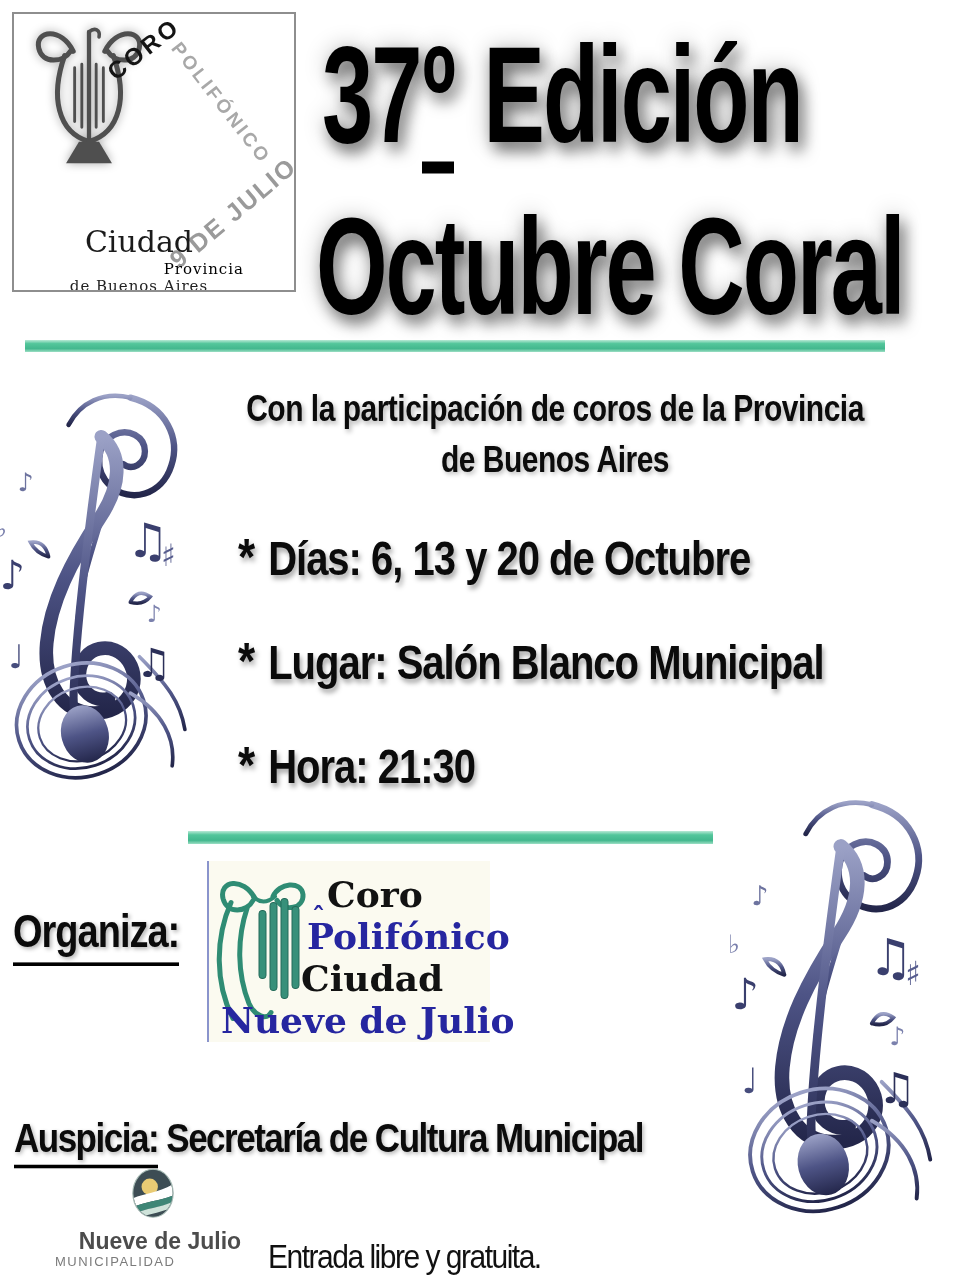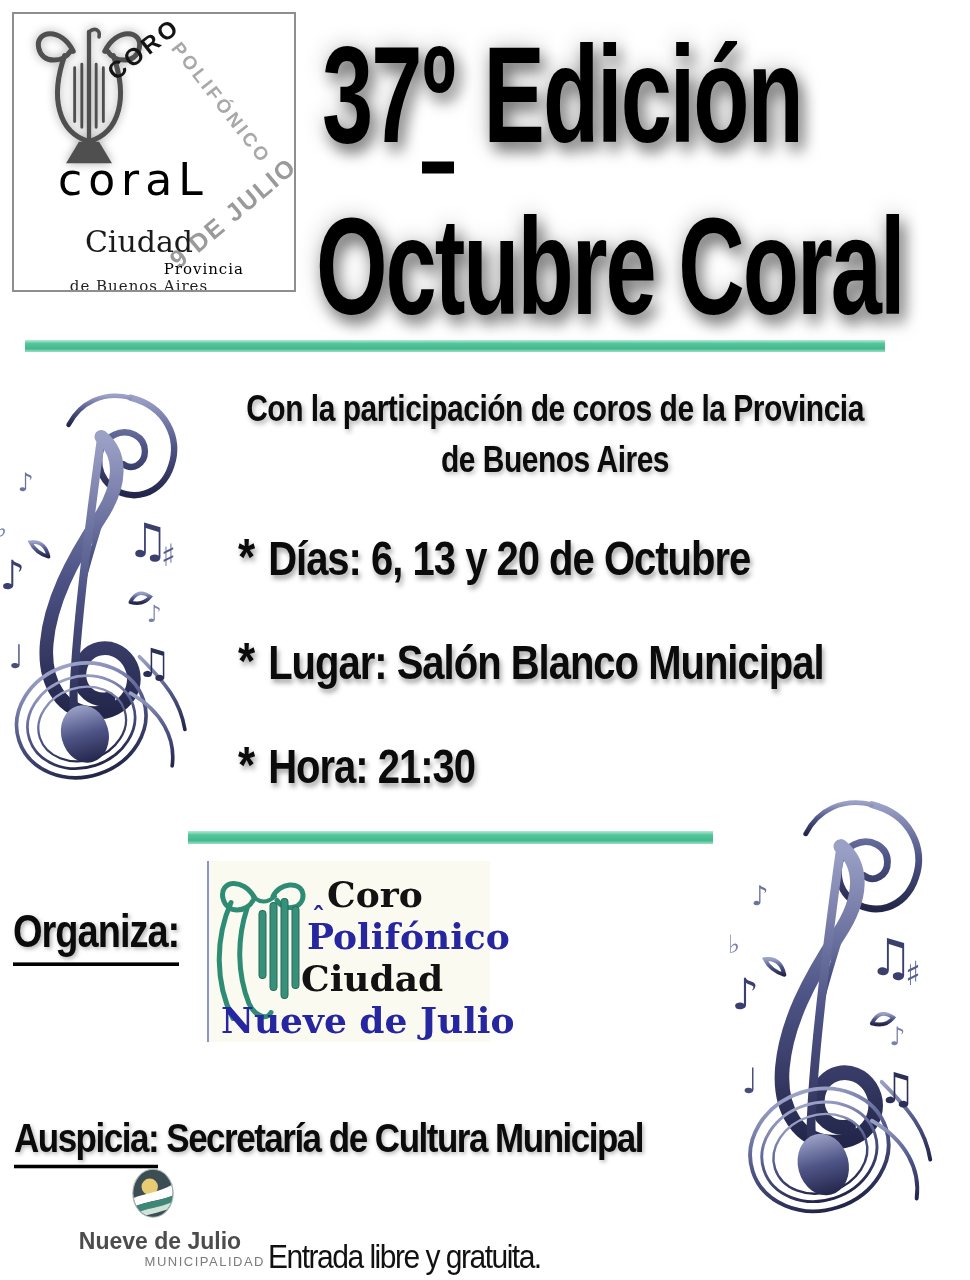--- a/index.html
+++ b/index.html
@@ -73,21 +73,21 @@
   
   .sponsor { position:absolute; left:14px; top:1114px; font-size:35px; font-weight:bold;
              letter-spacing:-1.5px; color:#0b0b0b; transform:scaleY(1.18); transform-origin:0 0;
              white-space:nowrap; text-shadow:1.5px 2px 4px rgba(0,0,0,.3); }
   .sponsor .ul { border-bottom:3px solid #000; padding-bottom:4px; }
 
   
   .muni-logo { position:absolute; left:124px; top:1166px; }
   .muni-name { position:absolute; left:55px; top:1228px; width:210px; text-align:center;
                font-size:23px; font-weight:bold; color:#4c4c4c; }
-  .muni-sub  { position:absolute; left:55px; top:1254px; width:210px; text-align:right;
+  .muni-sub  { position:absolute; left:55px; top:1254px; width:210px; text-align:left;
                font-size:13px; letter-spacing:1.5px; color:#7b7b7b; }
 
   
   .footer-note { position:absolute; left:268px; top:1238px; font-size:30px; letter-spacing:-1.5px;
                  color:#111; transform:scaleY(1.1); transform-origin:0 0; }
 
   
   .clef-left  { position:absolute; left:-6px;  top:366px; }
   .clef-right { position:absolute; left:697px; top:790px; }
 </style>
@@ -141,21 +141,20 @@
         <path stroke-width="7" d="M66 58 C46 115 56 165 100 178 C144 165 154 115 134 58"></path>
         <path stroke-width="6" d="M100 25 V178"></path>
         <path stroke-width="5" d="M100 25 C108 18 116 22 114 32"></path>
         <path stroke-width="4" d="M80 75 V150 M90 70 V158 M110 70 V158 M120 75 V150"></path>
       </g>
       <path d="M68 208 L132 208 L114 178 L86 178 Z" fill="#4f4f4f"></path>
     </svg>
     <span class="badge-coro">CORO</span>
     <span class="badge-poli">POLIFÓNICO</span>
     <span class="badge-9dj">9 DE JULIO</span>
-    <span class="badge-coral">coraL</span>
     <div class="badge-ciudad">Ciudad</div>
     <div class="badge-prov">Provincia</div>
     <div class="badge-ba">de Buenos Aires</div>
   </div>
 
   <div class="title-line title1">
     <span>37</span><span class="ord">º</span>
     <span>Edición</span>
   </div>
   <div class="title-line title2">Octubre Coral</div>

